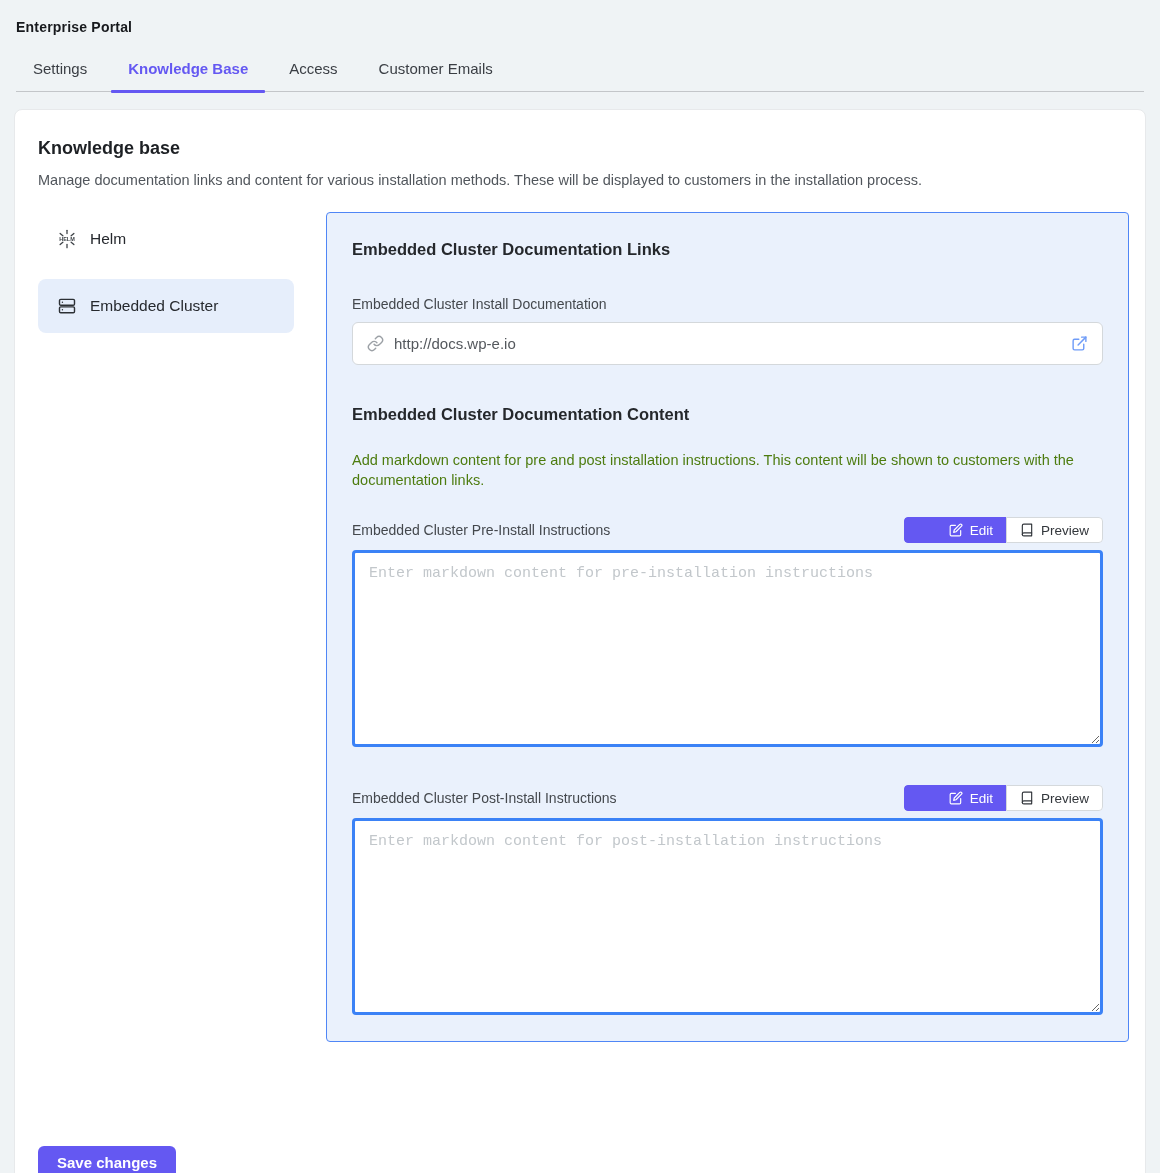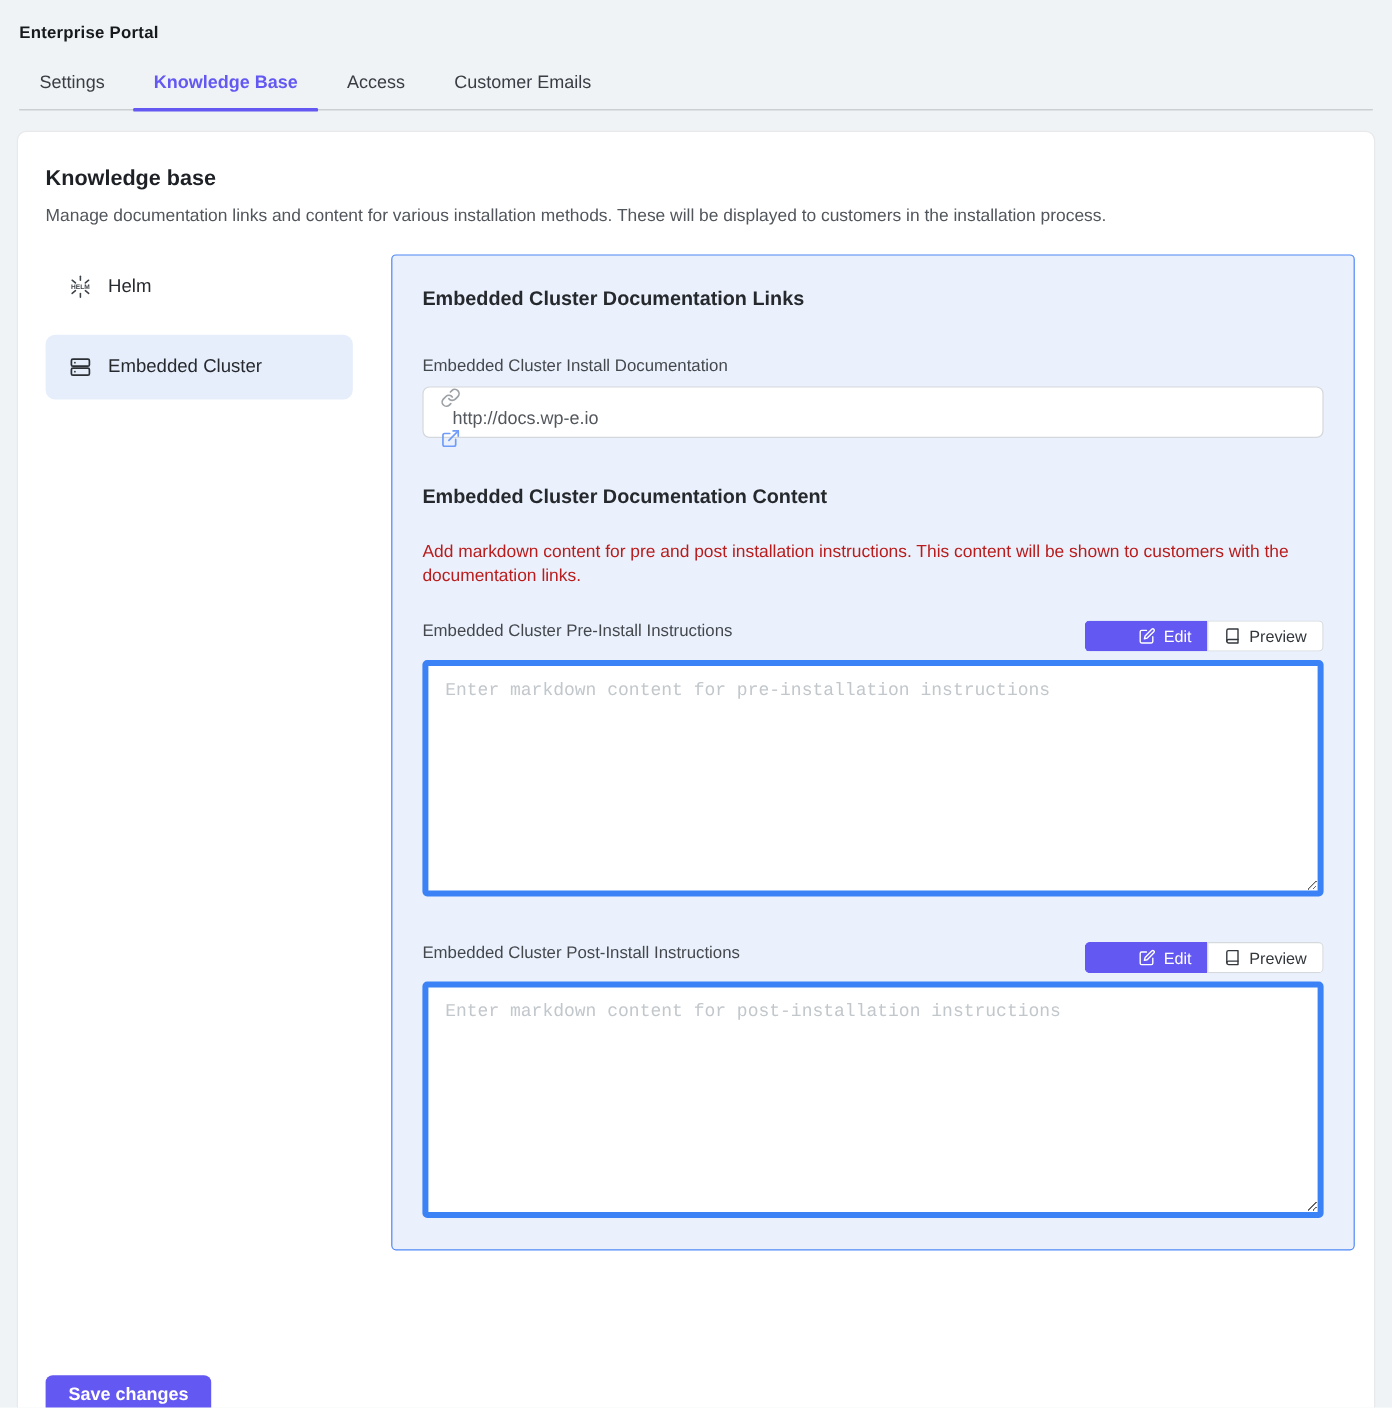--- a/index.html
+++ b/index.html
@@ -116,49 +116,48 @@
   }
   .links-label { margin-top: 37px; }
 
   .url-input-wrap {
     margin-top: 10px;
     height: 43px;
     background: #ffffff;
     border: 1px solid #d4d8db;
     border-radius: 6px;
     display: flex;
-    align-items: flex-start;
+    align-items: center;
     padding: 0 14px;
-    flex-direction: column;
   }
   .url-input-wrap input {
     flex: 1;
     border: none;
     outline: none;
     font-family: "Liberation Sans", sans-serif;
     font-size: 15px;
     color: #54585d;
     margin-left: 10px;
     background: transparent;
   }
   .icon-btn { display: flex; align-items: center; cursor: pointer; }
 
   .content-heading { margin-top: 40px; }
   .panel-desc {
     margin-top: 26px;
     font-size: 14.5px;
     line-height: 20px;
-    color: #b91c1c;
+    color: #4d7c0f;
     max-width: 750px;
   }
 
   .label-row {
     margin-top: 27px;
     display: flex;
-    align-items: flex-start;
+    align-items: center;
     justify-content: space-between;
   }
   .label-row.second { margin-top: 38px; }
 
   .seg-group {
     display: flex;
     border-radius: 4px;
     overflow: hidden;
     box-shadow: 0 0 0 0 transparent;
   }
@@ -180,21 +179,21 @@
     color: #ffffff;
   }
   .seg-btn.seg-left  { border-radius: 4px 0 0 4px; border-right: none; padding-left: 44px; }
   .seg-btn.seg-right { border-radius: 0 4px 4px 0; }
 
   textarea.md-area {
     margin-top: 7px;
     width: 100%;
     height: 197px;
     background: #ffffff;
-    border: 5px solid #3b82f6;
+    border: 3px solid #3b82f6;
     border-radius: 4px;
     padding: 12px 14px;
     font-family: "Liberation Mono", "DejaVu Sans Mono", monospace;
     font-size: 15px;
     color: #44484d;
     resize: both;
     outline: none;
     display: block;
   }
   textarea.md-area::placeholder { color: #c2c7cb; }

